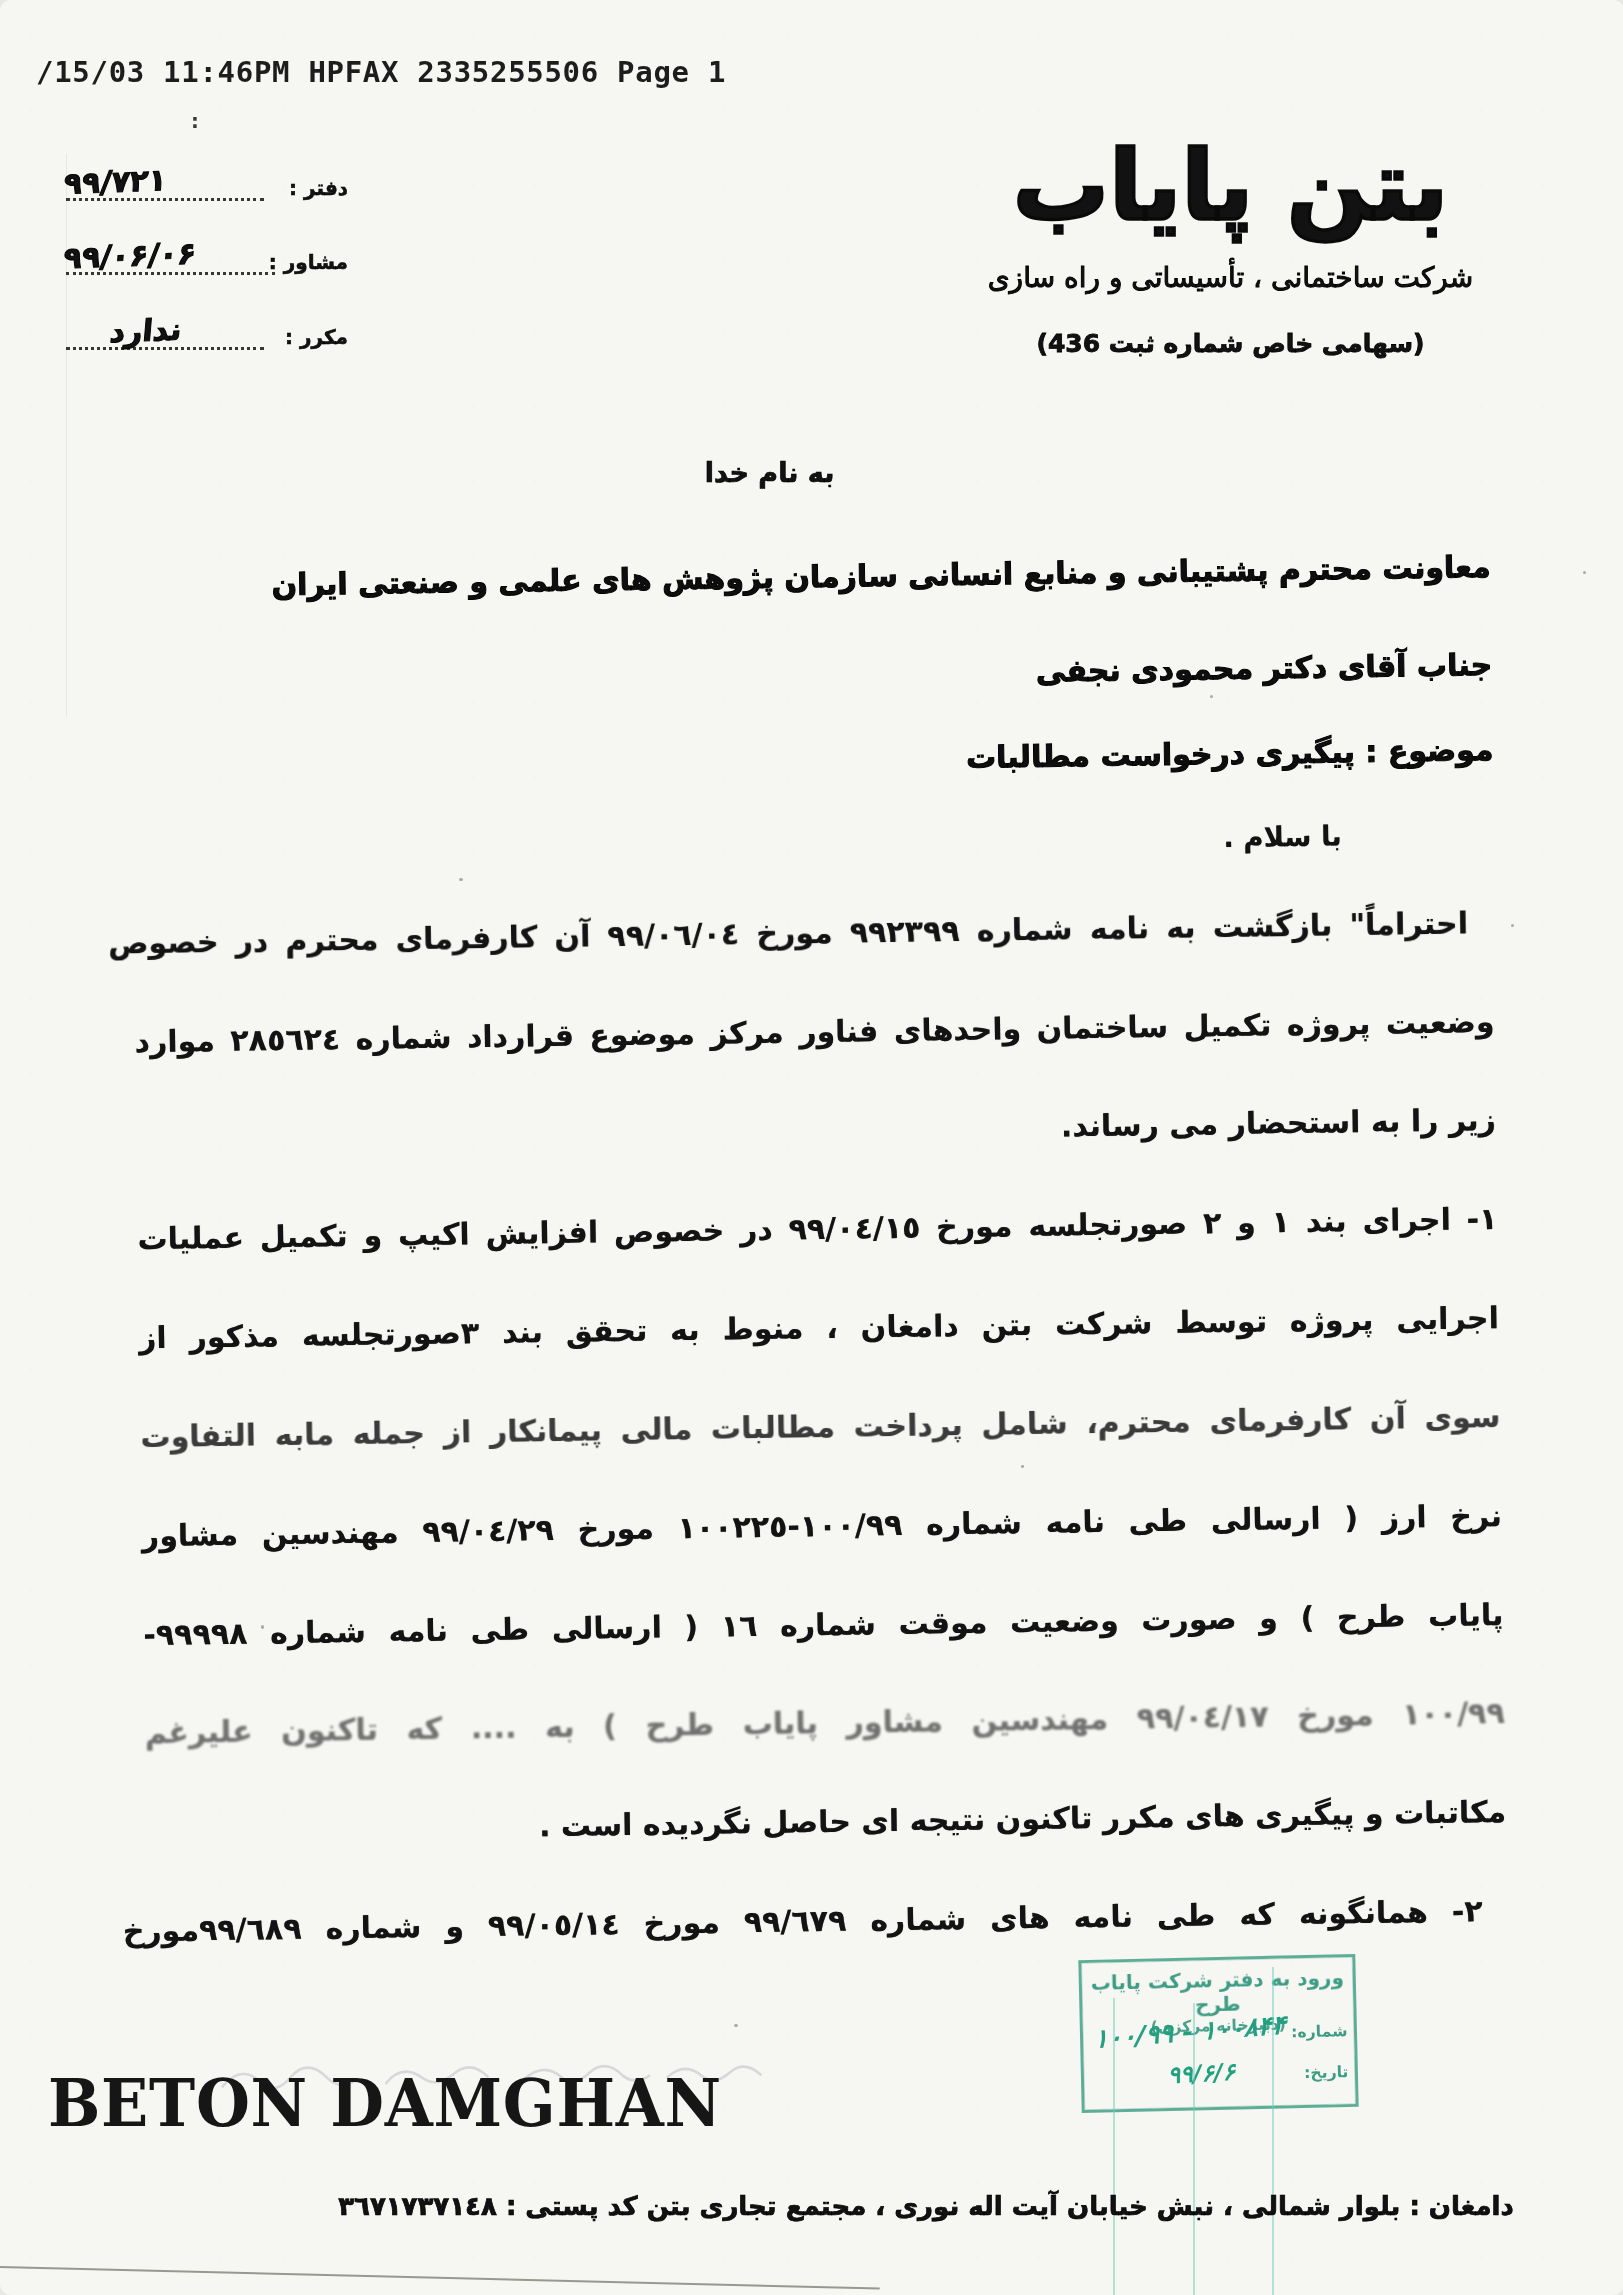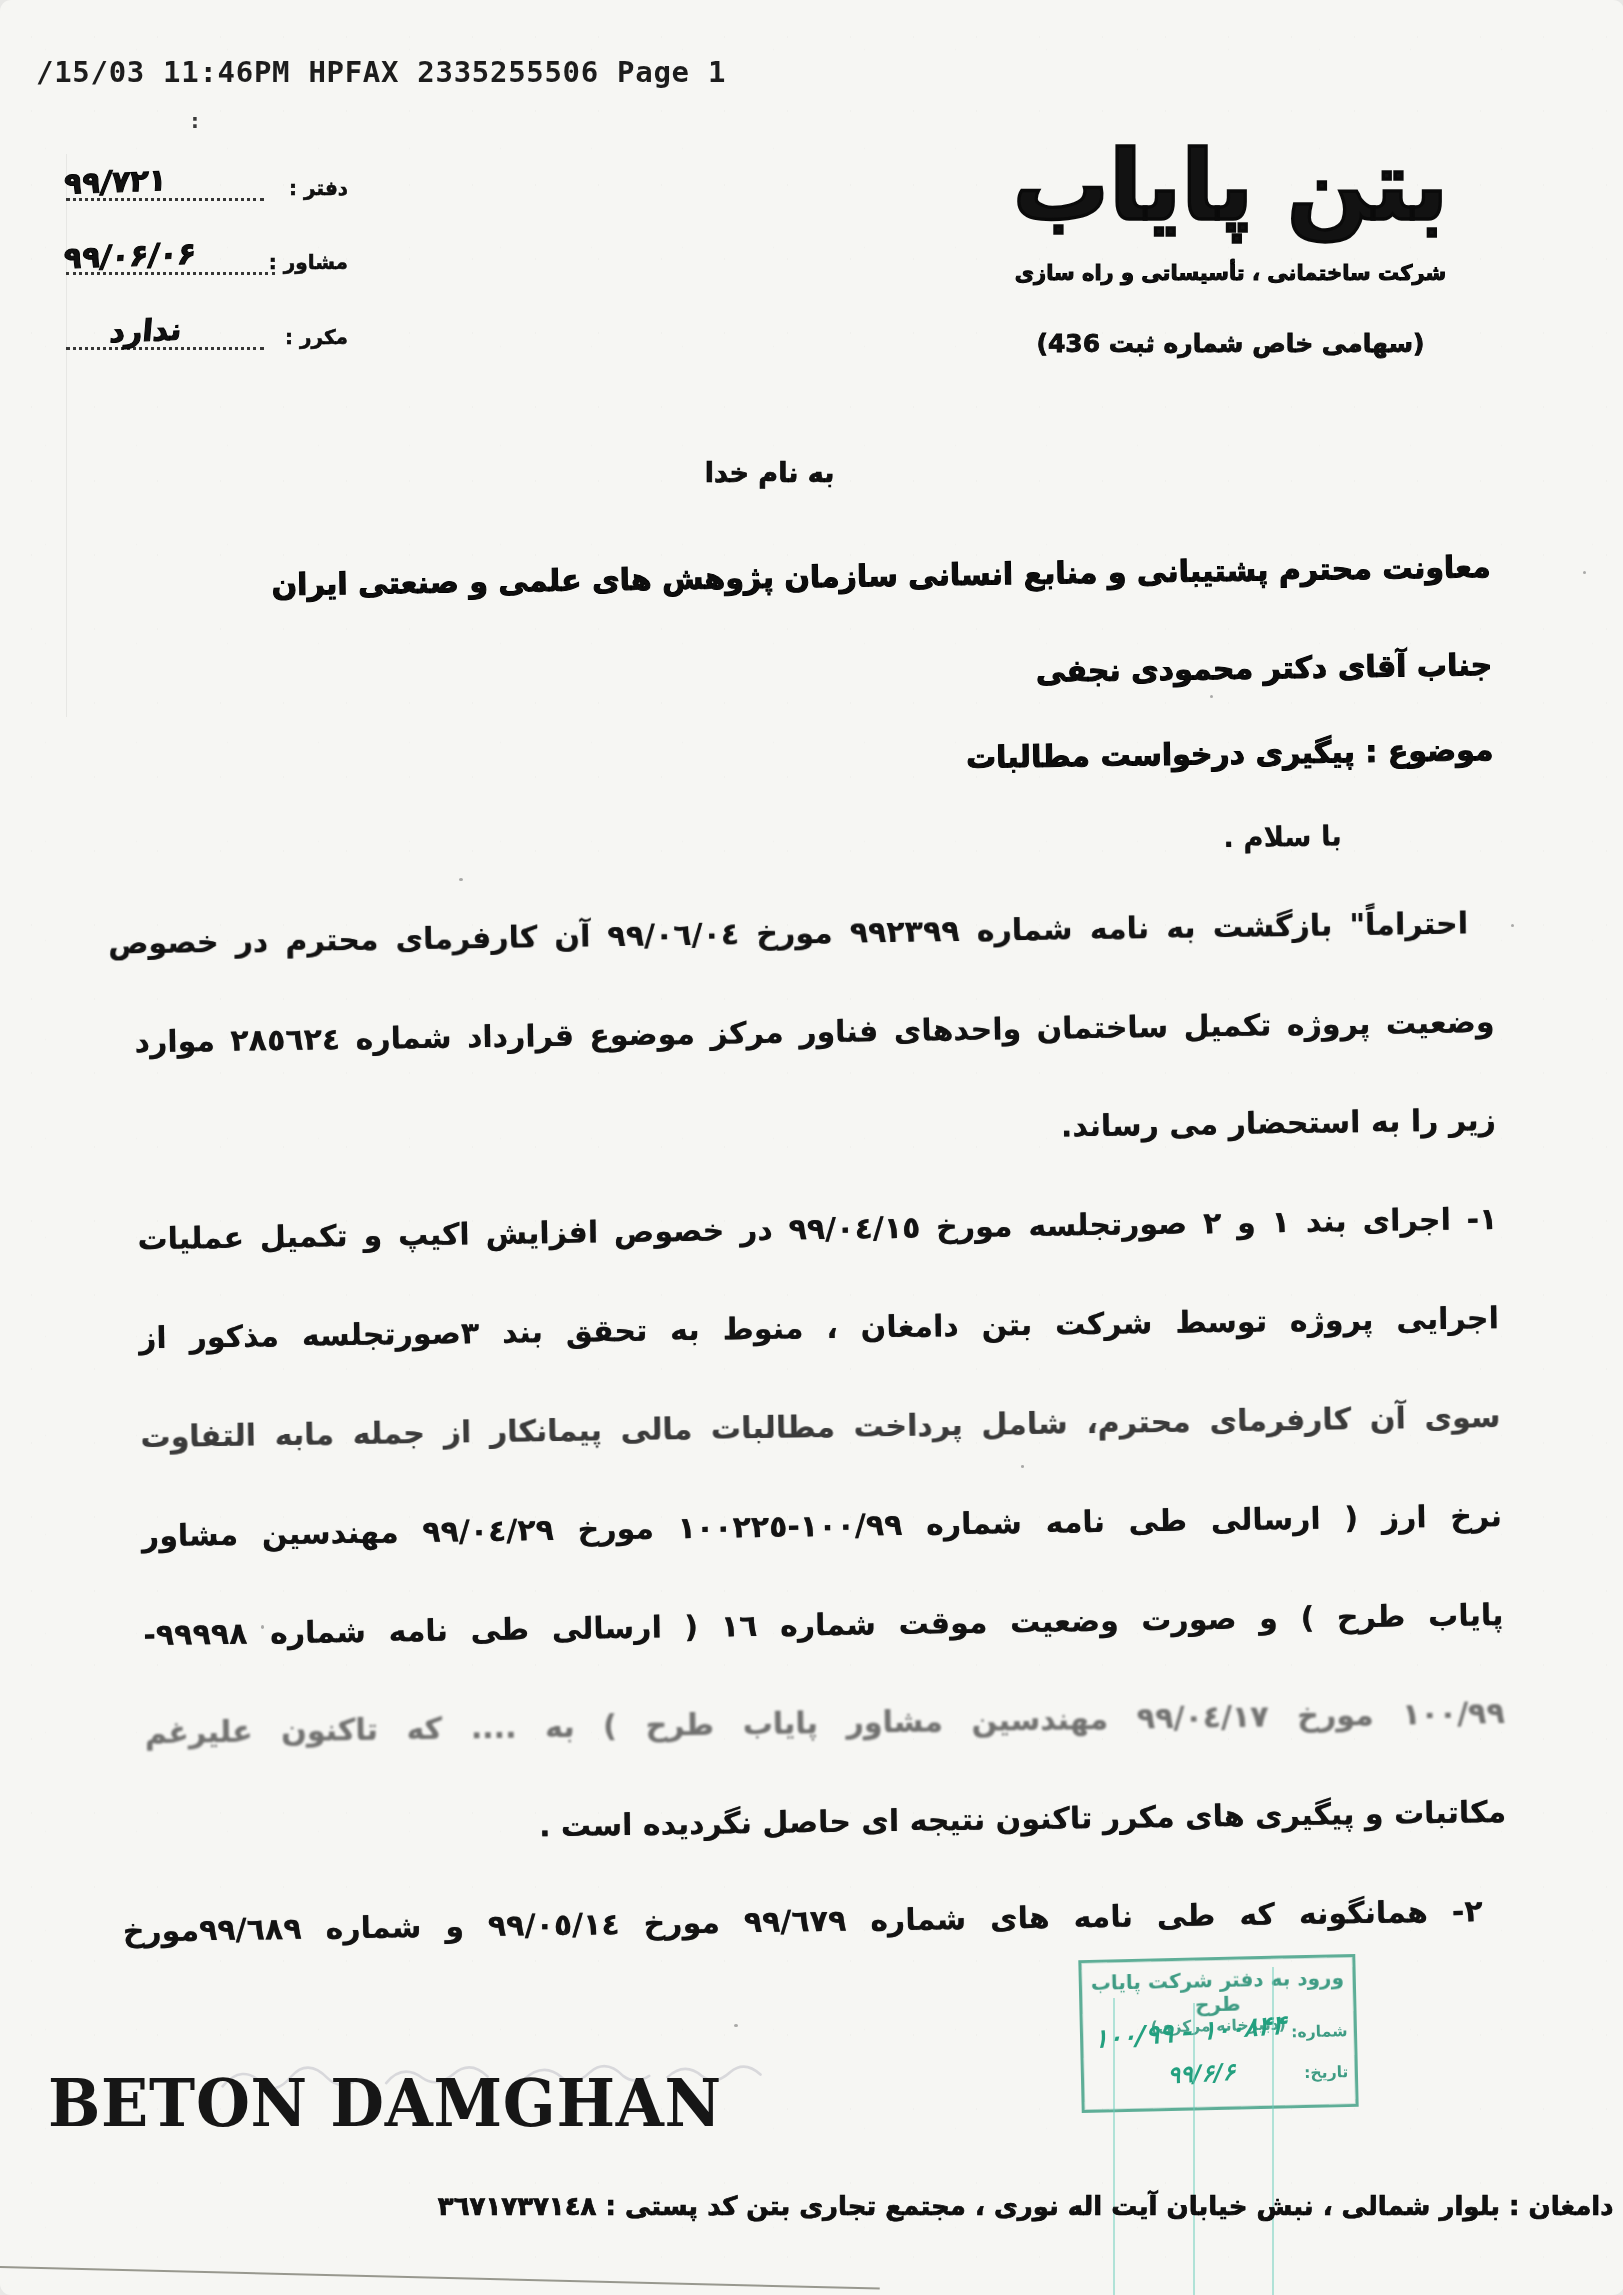--- a/index.html
+++ b/index.html
@@ -20,21 +20,21 @@
     font-family:"DejaVu Sans Mono", monospace;
     font-size:29px; font-weight:700; color:#1d1d1d; letter-spacing:0.7px;
     filter:blur(0.2px);
   }
   .crease{position:absolute; left:66px; top:154px; width:1.3px; height:563px; background:rgba(0,0,0,.06);}
   .colon-artifact{position:absolute; left:191px; top:110px; font-size:19.6px; color:#3a3a3a; font-weight:700;}
 
   
   .lh{position:absolute; left:903px; width:655px; text-align:center; direction:rtl;}
   .lh-title{top:130px; font-size:96px; font-weight:900; -webkit-text-stroke:3.3px #0a0a0a; letter-spacing:1.3px; filter:blur(0.3px);}
-  .lh-sub{top:261px; font-size:21px; font-weight:700; -webkit-text-stroke:1px #000;}
+  .lh-sub{top:261px; font-size:28px; font-weight:400; -webkit-text-stroke:1px #000;}
   .lh-reg{top:329px; font-size:25px; font-weight:900; -webkit-text-stroke:0.8px #000;}
 
   
   .meta-row{position:absolute; width:285px; height:39px; direction:rtl;}
   .meta-label{position:absolute; right:0; top:6.5px; font-size:20px; font-weight:900; -webkit-text-stroke:0.5px #000;}
   .meta-dots{position:absolute; left:2.6px; top:29px; border-top:3.3px dotted #161616; opacity:.85;}
   .meta-value{
     position:absolute; left:1.3px; top:-5.2px; font-size:30px; font-weight:900;
     -webkit-text-stroke:1px #000; transform:skewX(-7deg) rotate(-2.2deg); white-space:nowrap;
   }
@@ -77,21 +77,21 @@
   .vline{position:absolute; width:2px; background:rgba(105,205,188,.5);}
   .scribble{position:absolute; left:216px; top:2047px; opacity:.28;}
   .scanline{position:absolute; left:-3.9px; top:2266px; width:884px; border-top:2px solid #98988e; transform:rotate(1.4deg); transform-origin:left top;}
 
   .logo-latin{
     position:absolute; left:48px; top:2067px;
     font-family:"DejaVu Serif", serif; font-size:62px; font-weight:700; color:#161616; letter-spacing:0.7px;
     transform:scaleY(1.04); filter:blur(0.2px);
   }
   .footer{
-    position:absolute; right:10.5px; top:2191px; width:1375px; direction:rtl; text-align:right;
+    position:absolute; right:10.5px; top:2191px; width:1375px; direction:rtl; text-align:center;
     font-size:26px; font-weight:900; -webkit-text-stroke:0.7px #000; color:#111; white-space:nowrap;
   }
   .speck{position:absolute; border-radius:50%; background:#4c4c4c; opacity:.45;}
 </style>
 </head>
 <body>
 
 <div class="page">
 
   <div class="fax-header">/15/03 11:46PM  HPFAX 2335255506  Page 1</div>

